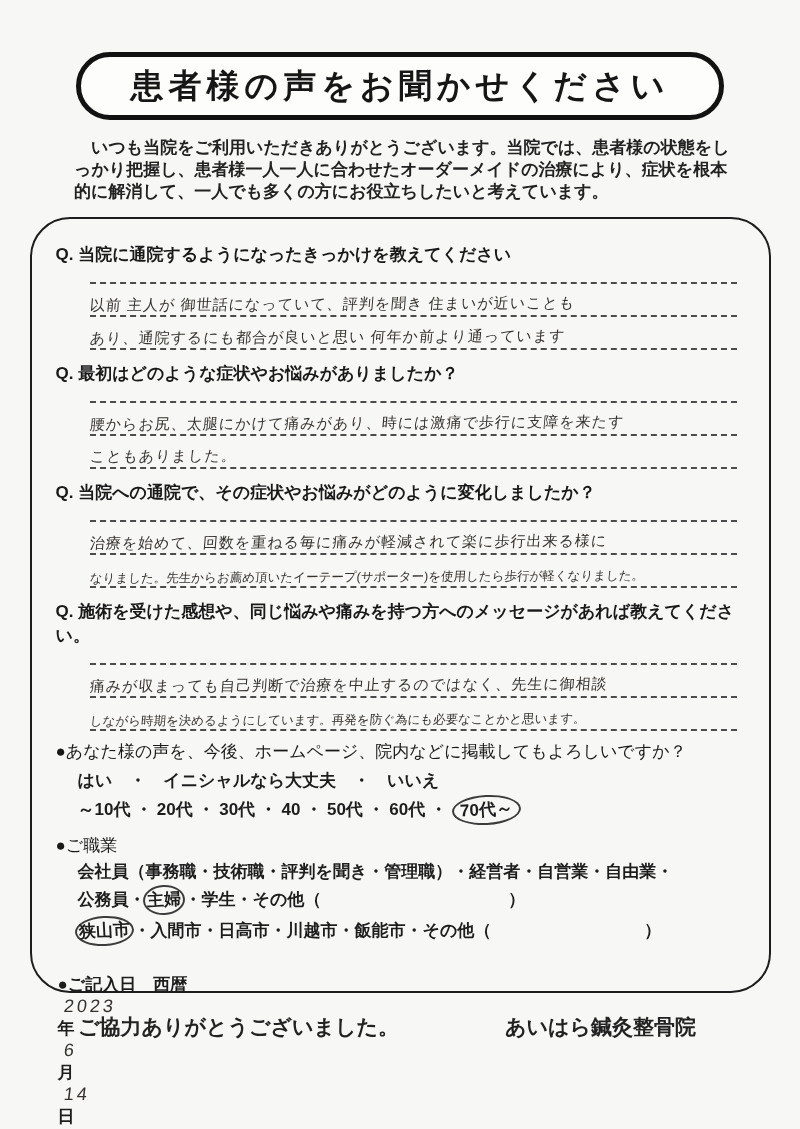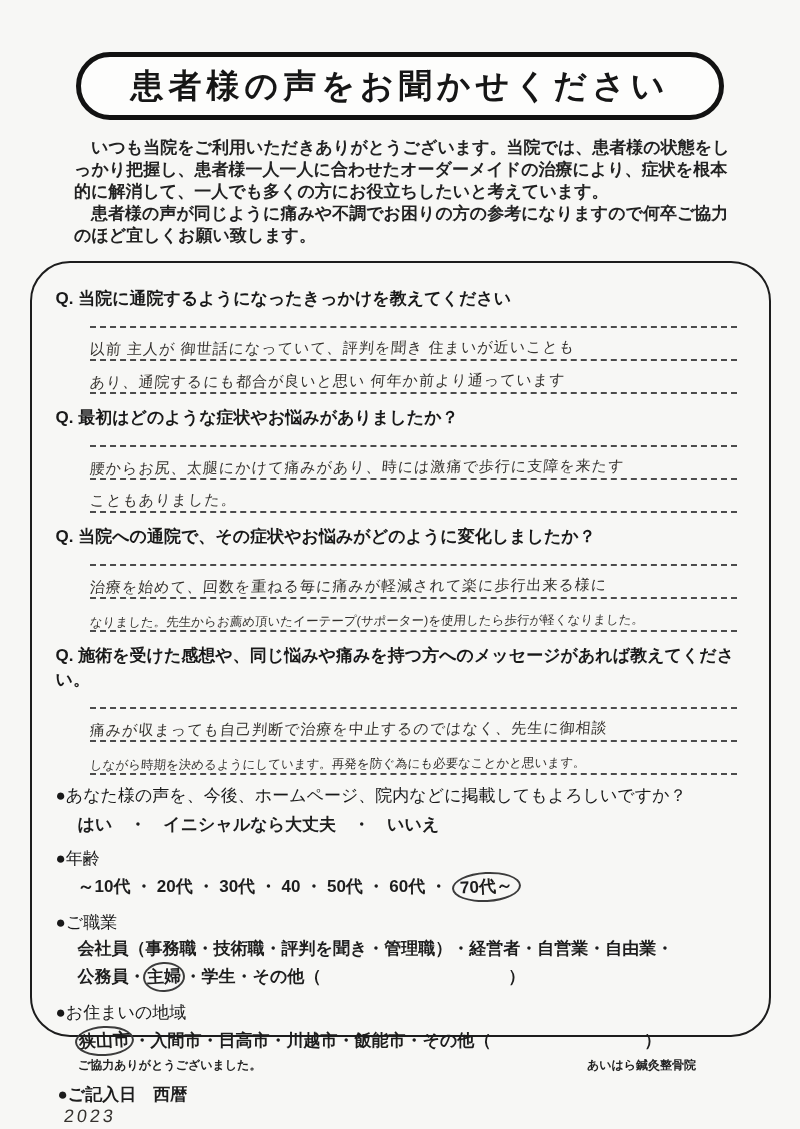--- a/index.html
+++ b/index.html
@@ -84,35 +84,34 @@
     margin-left:68px;
     border-bottom:6px solid #000000;
     padding:0 10px 10px 0;
     display:flex;align-items:baseline;
   }
   .name-hw{margin-left:14px;font-size:21px;letter-spacing:9px;min-width:190px;}
 
   .footer{
     display:flex;justify-content:space-between;
     margin:20px 104px 0 78px;
-    font-size:12px;font-weight:600;color:#222;
+    font-size:21px;font-weight:600;color:#222;
   }
 </style>
 </head>
 <body>
 
 <div class="page">
 
   <div class="title-box">
     <span class="t">患者様の声をお聞かせください</span>
   </div>
 
   <div class="intro">
     <p>　いつも当院をご利用いただきありがとうございます。当院では、患者様の状態をしっかり把握し、患者様一人一人に合わせたオーダーメイドの治療により、症状を根本的に解消して、一人でも多くの方にお役立ちしたいと考えています。</p>
-    <p>　患者様の声が同じように痛みや不調でお困りの方の参考になりますので何卒ご協力のほど宜しくお願い致します。</p>
   </div>
 
   <div class="main-box">
 
     <div>
       <div class="q-label">Q. 当院に通院するようになったきっかけを教えてください</div>
       <div class="ans">
         <div class="dash"></div>
         <div class="hw-row">
             <span class="hw">以前 主人が 御世話になっていて、評判を聞き 住まいが近いことも</span>
@@ -161,32 +160,30 @@
           </div>
       </div>
     </div>
 
     <div>
       <div class="b-label">●あなた様の声を、今後、ホームページ、院内などに掲載してもよろしいですか？</div>
       <div class="opt-row">はい　・　イニシャルなら大丈夫　・　いいえ</div>
     </div>
 
     <div>
-      <div class="b-label">●年齢</div>
       <div class="opt-row tight"><span>～10代 ・ 20代 ・ 30代 ・ 40 ・ 50代 ・ 60代 ・ </span><span class="circled">70代～</span></div>
     </div>
 
     <div>
       <div class="b-label">●ご職業</div>
       <div class="opt-row tight">会社員（事務職・技術職・評判を聞き・管理職）・経営者・自営業・自由業・</div>
       <div class="opt-row tight"><span>公務員・</span><span class="circled snug">主婦</span><span>・学生・その他（　　　　　　　　　　　）</span></div>
     </div>
 
     <div>
-      <div class="b-label">●お住まいの地域</div>
       <div class="opt-row tight"><span class="circled snug">狭山市</span><span>・入間市・日高市・川越市・飯能市・その他（　　　　　　　　　）</span></div>
     </div>
 
     <div class="date-row">
       <span>●ご記入日　西暦</span>
       <span class="hw-inline num">2023</span>
       <span>年</span>
       <span class="hw-inline num">6</span>
       <span>月</span>
       <span class="hw-inline num">14</span>

